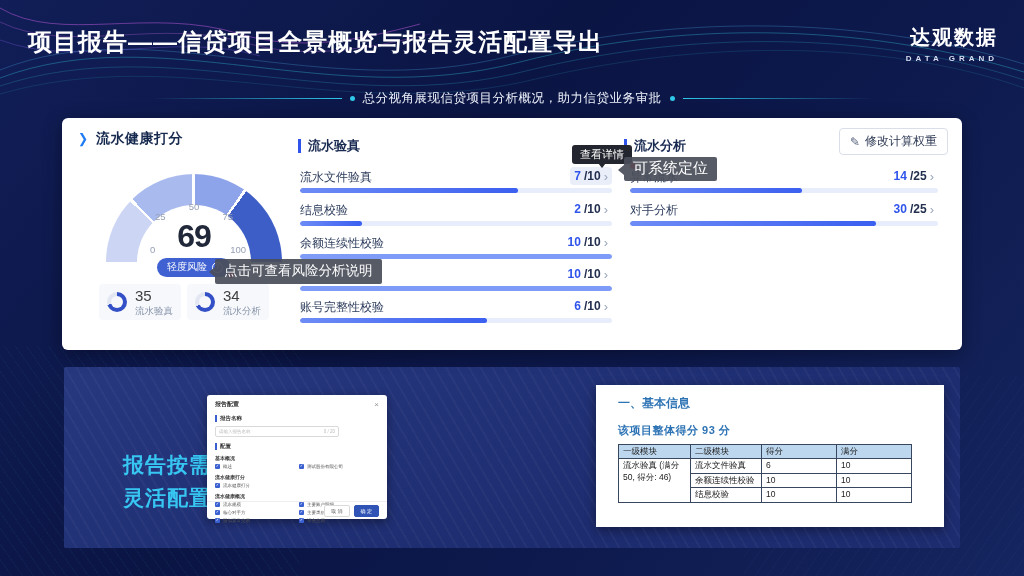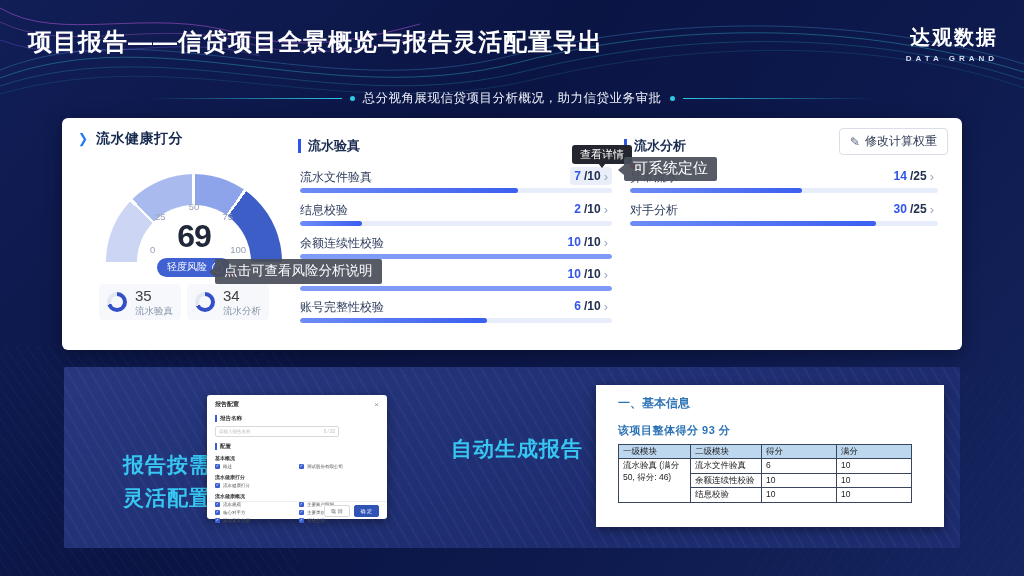--- a/index.html
+++ b/index.html
@@ -307,21 +307,20 @@
     <div class="tip-lg tip-locate">可系统定位</div>
     <div class="tip-lg tip-risk">点击可查看风险分析说明</div>
   </div>
 
   <div class="panel">
     <div class="caption cap-left">
       <div>报告按需</div>
       <div>灵活配置</div>
     </div>
     <div class="caption cap-right">
-      <div>自动生成报告</div>
     </div>
 
     <div class="mini-modal">
       <div class="mm-head">
         <span class="mm-title">报告配置</span>
         <span class="mm-close">×</span>
       </div>
       <div class="mm-label">报告名称</div>
       <div class="mm-input">
         <input placeholder="请输入报告名称" style="">

